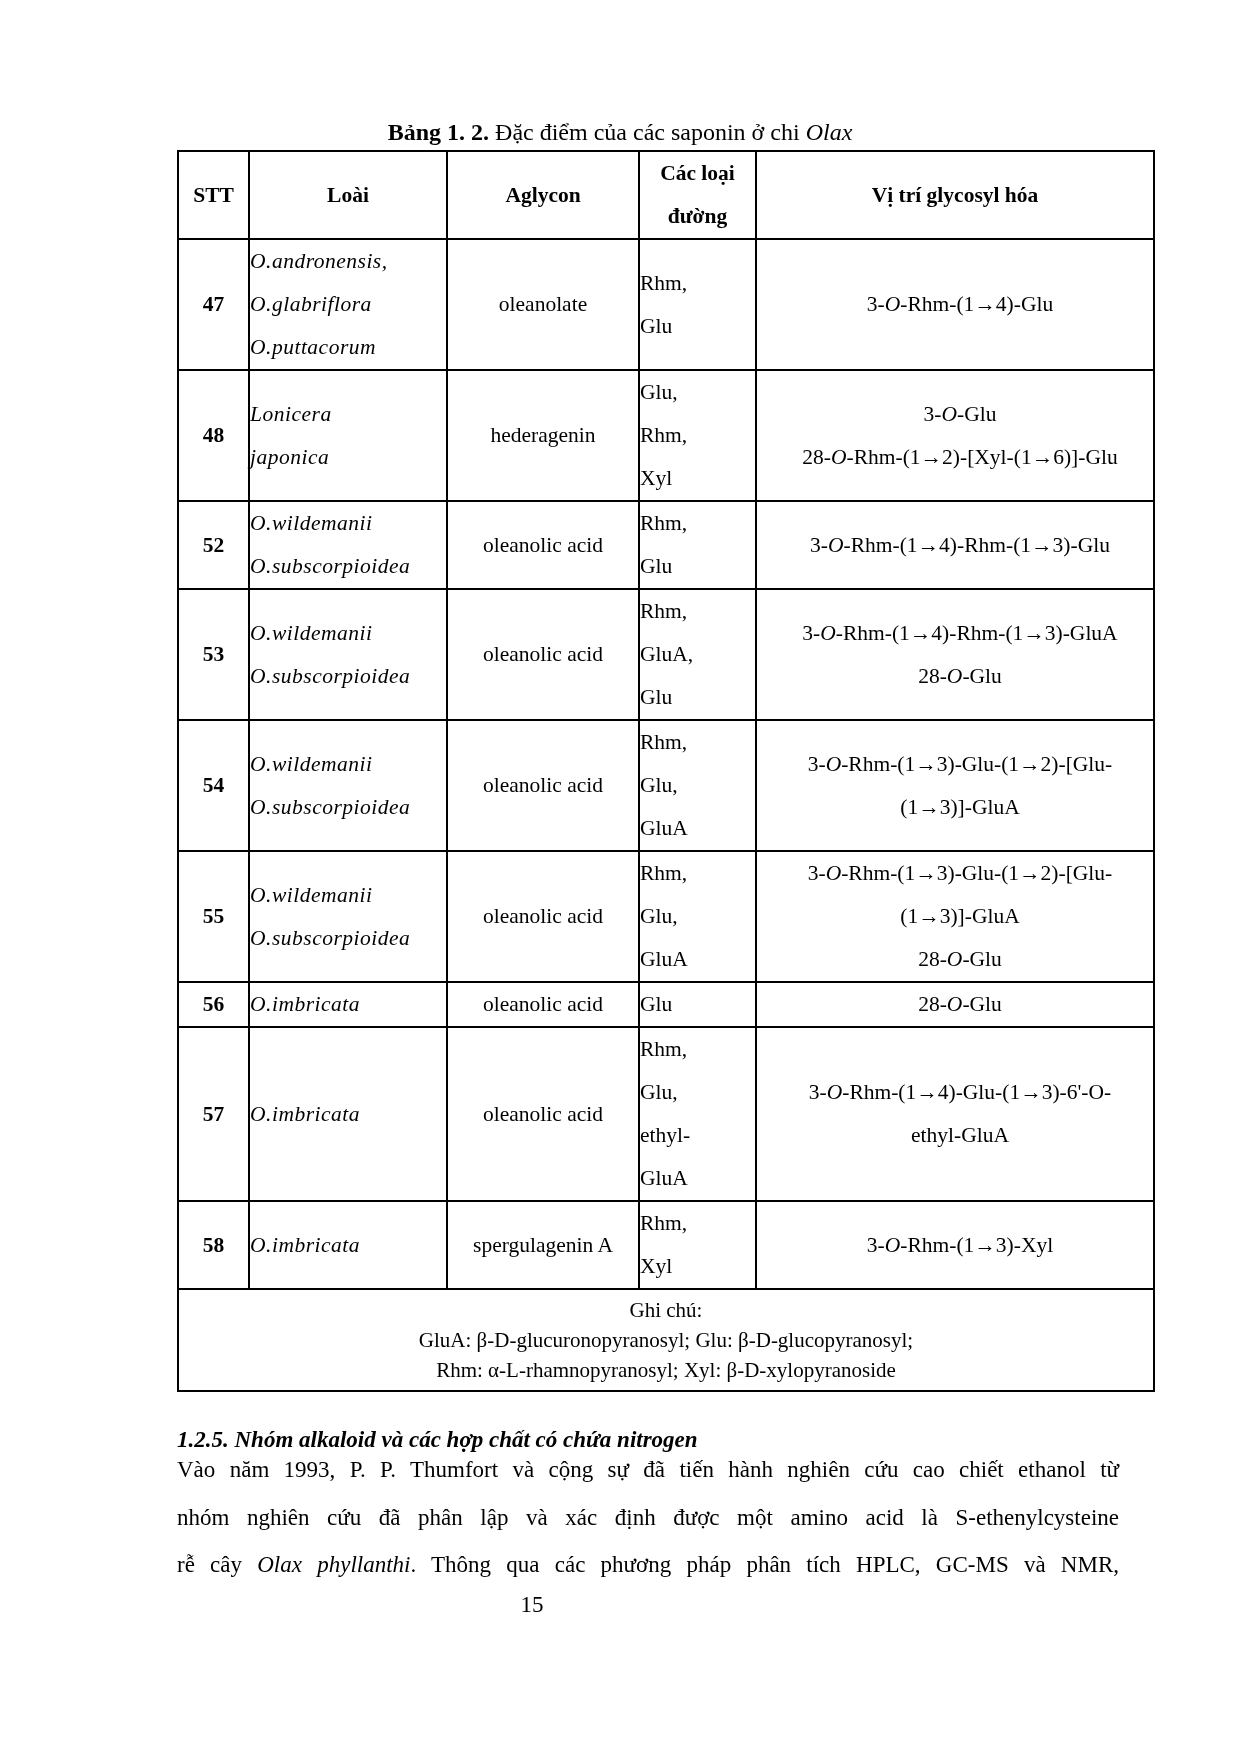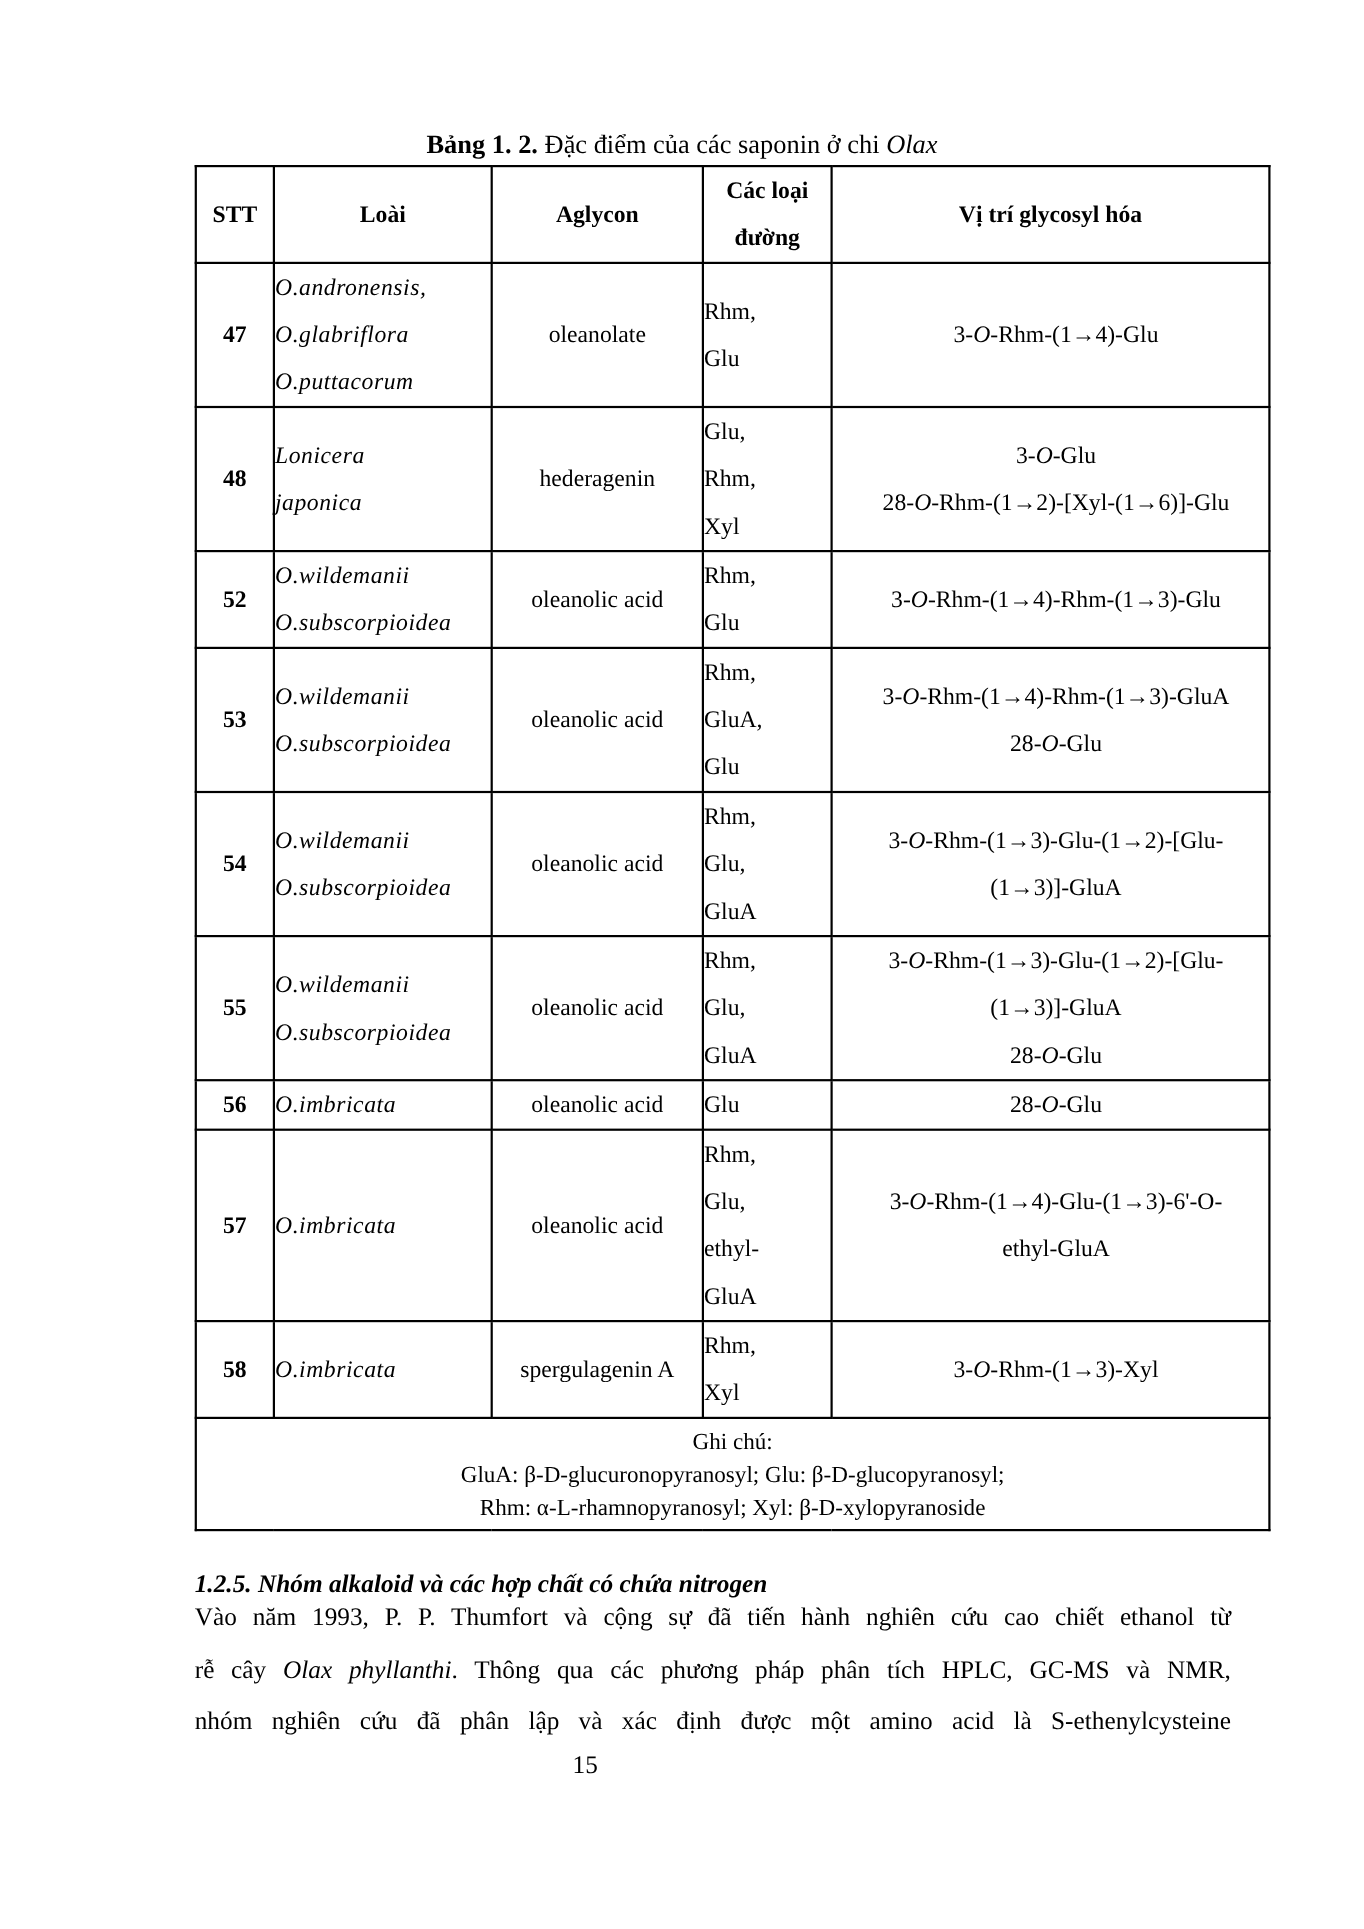--- a/index.html
+++ b/index.html
@@ -224,17 +224,17 @@
         <span class="line">Rhm: α-L-rhamnopyranosyl; Xyl: β-D-xylopyranoside</span>
       </td>
     </tr>
   </tfoot>
 </table>
 
 <div class="section-heading">1.2.5. Nhóm alkaloid và các hợp chất có chứa nitrogen</div>
 
 <div class="para">
   <span class="line">Vào năm 1993, P. P. Thumfort và cộng sự đã tiến hành nghiên cứu cao chiết ethanol từ</span>
+  <span class="line">nhóm nghiên cứu đã phân lập và xác định được một amino acid là S-ethenylcysteine</span>
   <span class="line"><span>rễ cây </span><i>Olax phyllanthi</i><span>. Thông qua các phương pháp phân tích HPLC, GC-MS và NMR,</span></span>
-  <span class="line">nhóm nghiên cứu đã phân lập và xác định được một amino acid là S-ethenylcysteine</span>
 </div>
 
 <div class="page-num">15</div>
 
 </body></html>

